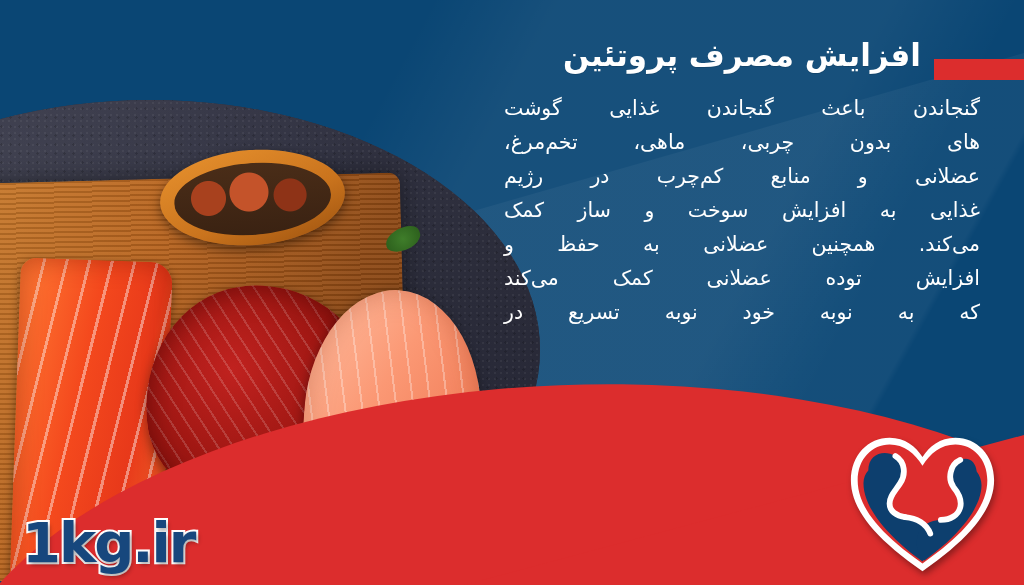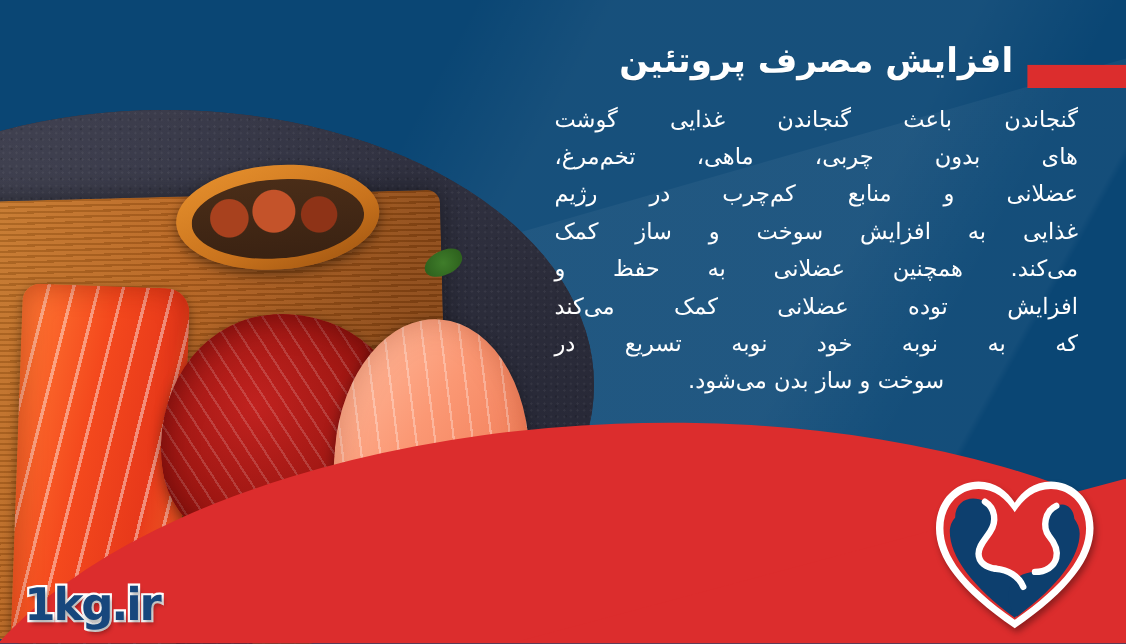--- a/index.html
+++ b/index.html
@@ -254,21 +254,21 @@
     left:845px; top:428px;
     width:155px; height:150px;
   }
   .logo svg{ width:100%; height:100%; display:block;
              filter:drop-shadow(2px 4px 3px rgba(0,0,0,.35)); }
 
   
   .watermark{
     position:absolute;
     left:22px; bottom:14px;
-    font-size:41px;
+    font-size:56px;
     font-weight:bold;
     font-family:"DejaVu Sans","Liberation Sans",sans-serif;
     color:#17477d;
     letter-spacing:-2px;
     line-height:1;
     -webkit-text-stroke:4px #ffffff;
     paint-order:stroke fill;
     text-shadow:2px 3px 4px rgba(0,0,0,.3);
   }
 </style>
@@ -347,21 +347,20 @@
         </span>
       <span class="ln just">
           <span>که</span>
           <span>به</span>
           <span>نوبه</span>
           <span>خود</span>
           <span>نوبه</span>
           <span>تسریع</span>
           <span>در</span>
         </span>
-      <span class="ln">سوخت و ساز بدن می‌شود.</span>
     </div>
   </div>
 
   <div class="swoosh"></div>
   <div class="swoosh-right"></div>
 
   <div class="logo">
     <svg viewBox="0 0 160 155" xmlns="http://www.w3.org/2000/svg" aria-hidden="true">
 
       <path d="M80 148 C 28 112, 6 82, 6 54 C 6 28, 24 10, 46 10 C 62 10, 73 19, 80 30 C 87 19, 98 10, 114 10 C 136 10, 154 28, 154 54 C 154 82, 132 112, 80 148 Z" fill="#ffffff"></path>

